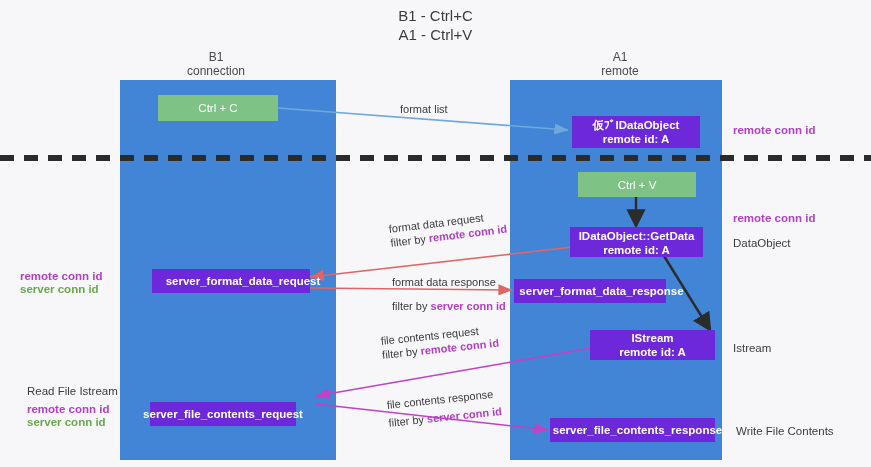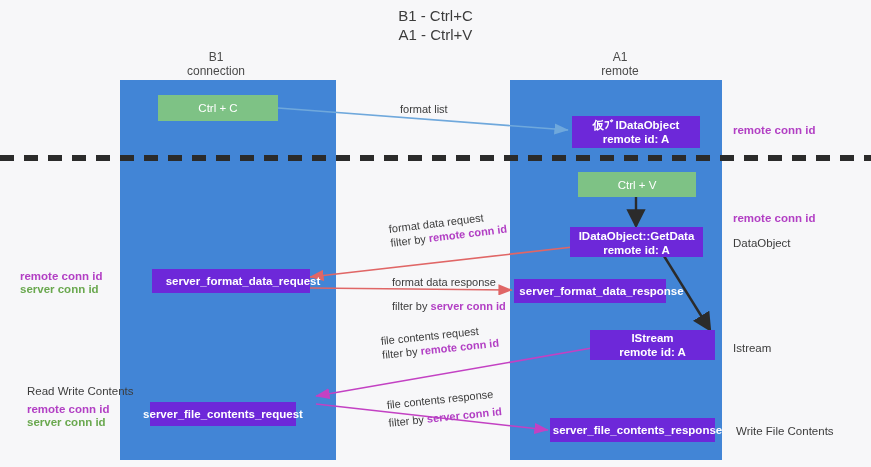--- a/index.html
+++ b/index.html
@@ -175,17 +175,17 @@
 
   <div class="txt purple" style="left:733px;top:123px;">remote conn id</div>
   <div class="txt purple" style="left:733px;top:211px;">remote conn id</div>
   <div class="txt dark" style="left:733px;top:236px;">DataObject</div>
   <div class="txt dark" style="left:733px;top:341px;">Istream</div>
   <div class="txt dark" style="left:736px;top:424px;text-align:center;">Write File Contents</div>
 
   <div class="txt purple" style="left:20px;top:269px;">remote conn id</div>
   <div class="txt green" style="left:20px;top:282px;">server conn id</div>
 
-  <div class="txt dark" style="left:27px;top:384px;">Read Write Contents</div>
+  <div class="txt dark" style="left:27px;top:384px;">Read File Istream</div>
   <div class="txt purple" style="left:27px;top:402px;">remote conn id</div>
   <div class="txt green" style="left:27px;top:415px;">server conn id</div>
 
 </div>
 
 </body></html>

